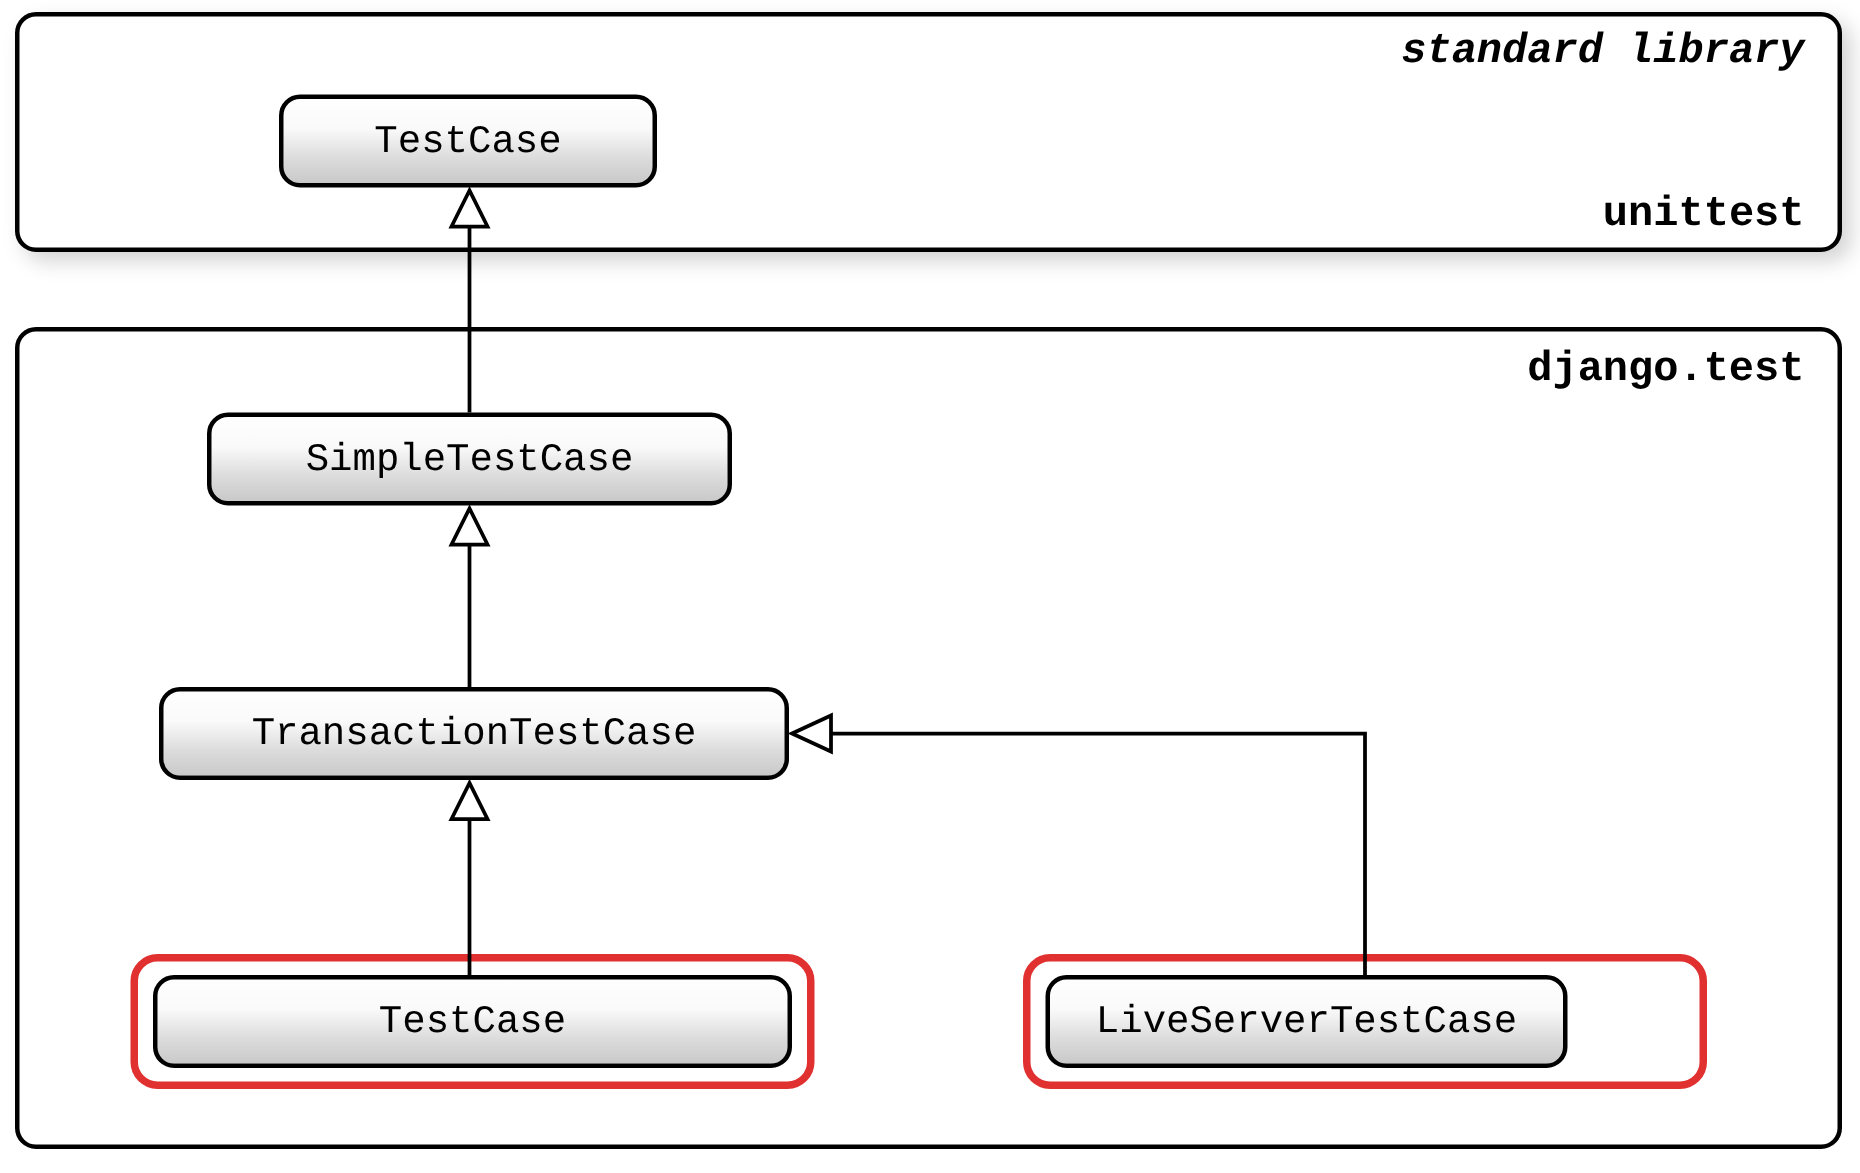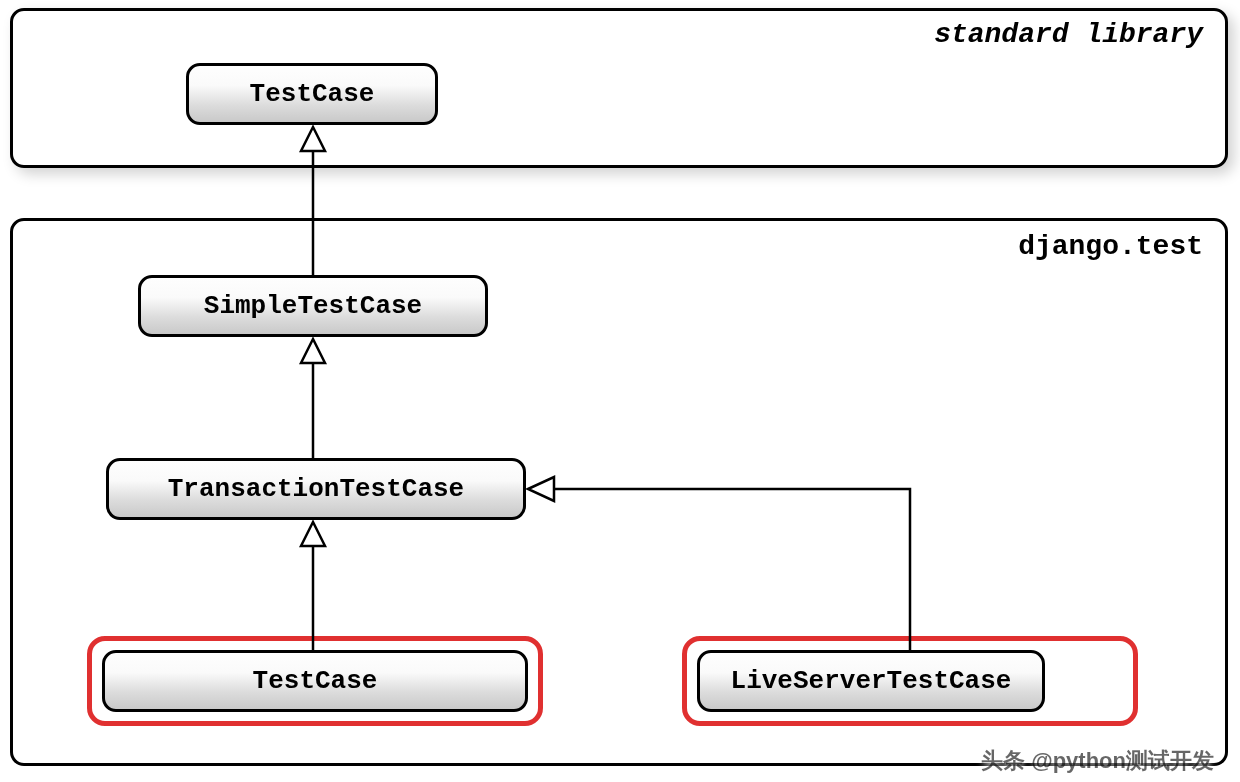--- a/index.html
+++ b/index.html
@@ -41,21 +41,21 @@
     border: 3px solid #000;
     border-radius: 14px;
     background: linear-gradient(to bottom, #fefefe 0%, #fafafa 35%, #dcdcdc 70%, #c9c9c9 100%);
     text-align: center;
     display: flex;
     align-items: center;
     justify-content: center;
   }
   .node span {
     font-size: 26px;
-    font-weight: bold;
+    font-weight: normal;
     color: #000;
     white-space: nowrap;
   }
   .highlight {
     position: absolute;
     border: 5px solid #e03030;
     border-radius: 18px;
     background: transparent;
   }
   svg.connectors {
@@ -76,20 +76,21 @@
     text-shadow: 0 0 6px #fff;
   }
 </style>
 </head>
 <body>
 
 <div class="canvas">
 
   <div class="panel panel-top" style="left:10px; top:8px; width:1218px; height:160px;">
     <div class="panel-label italic">standard library</div>
+    <div class="panel-label bottom">unittest</div>
   </div>
 
   <div class="node" style="left:186px; top:63px; width:252px; height:62px;">
     <span>TestCase</span>
   </div>
 
   <div class="panel" style="left:10px; top:218px; width:1218px; height:548px;text-align:center;">
     <div class="panel-label topright">django.test</div>
   </div>
 
@@ -135,14 +136,13 @@
       <line x1="313" y1="650" x2="313" y2="546" stroke="#000" stroke-width="2.5"></line>
       <polygon points="313,522 301,546 325,546" fill="#ffffff" stroke="#000" stroke-width="2.5"></polygon>
     </g>
 
     <g>
       <path d="M910,650 L910,489 L554,489" fill="none" stroke="#000" stroke-width="2.5"></path>
       <polygon points="528,489 554,477 554,501" fill="#ffffff" stroke="#000" stroke-width="2.5"></polygon>
     </g>
   </svg>
 
-  <div class="watermark">头条 @python测试开发</div>
 </div>
 
 </body></html>

